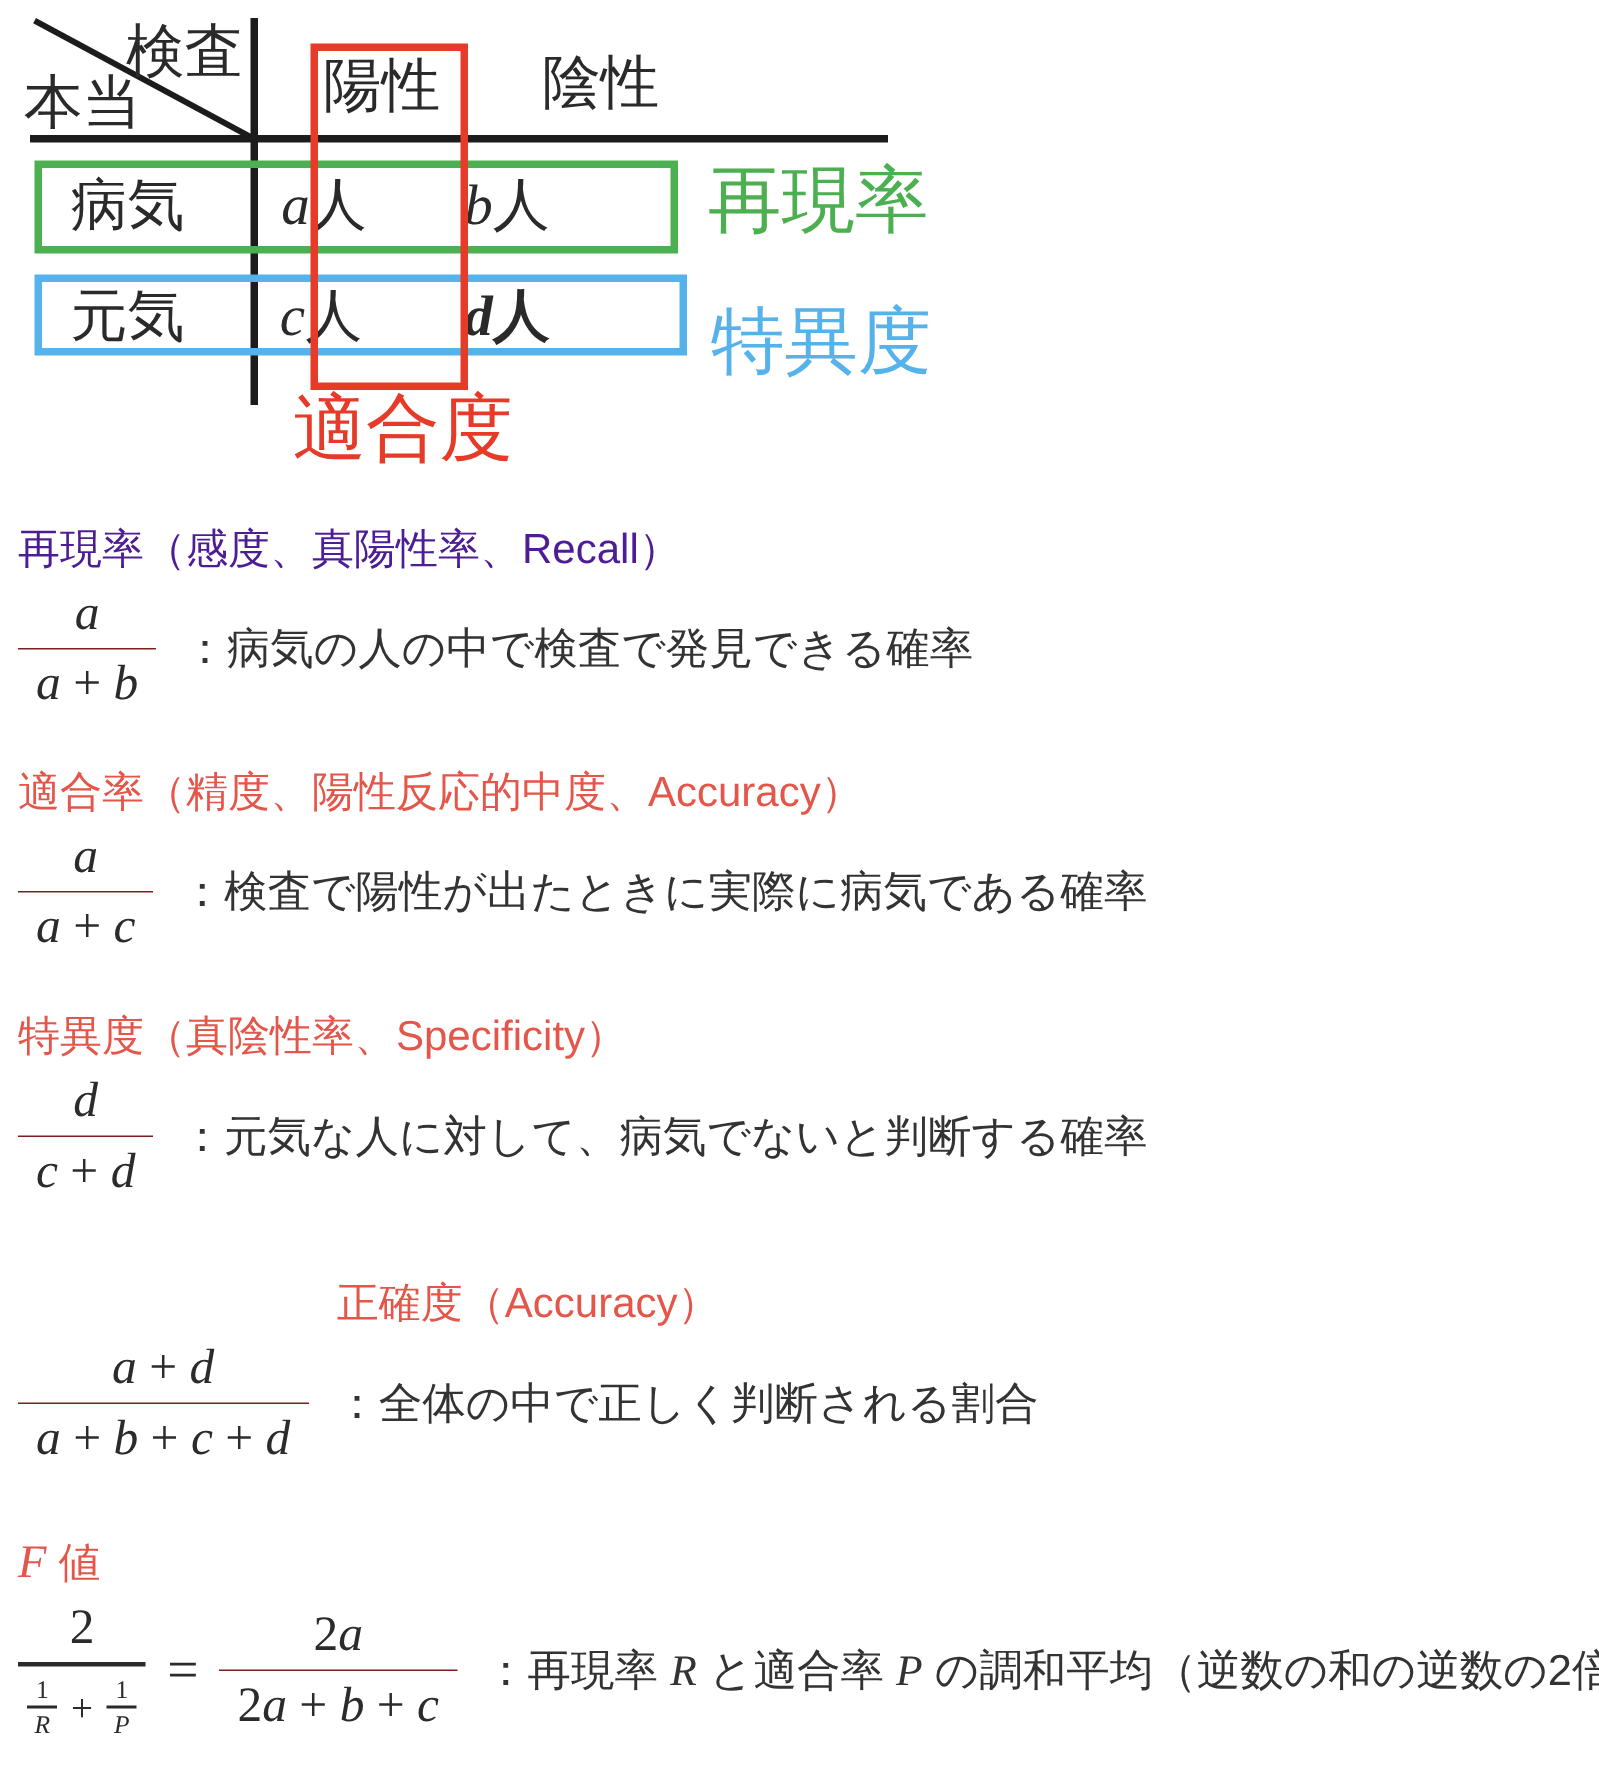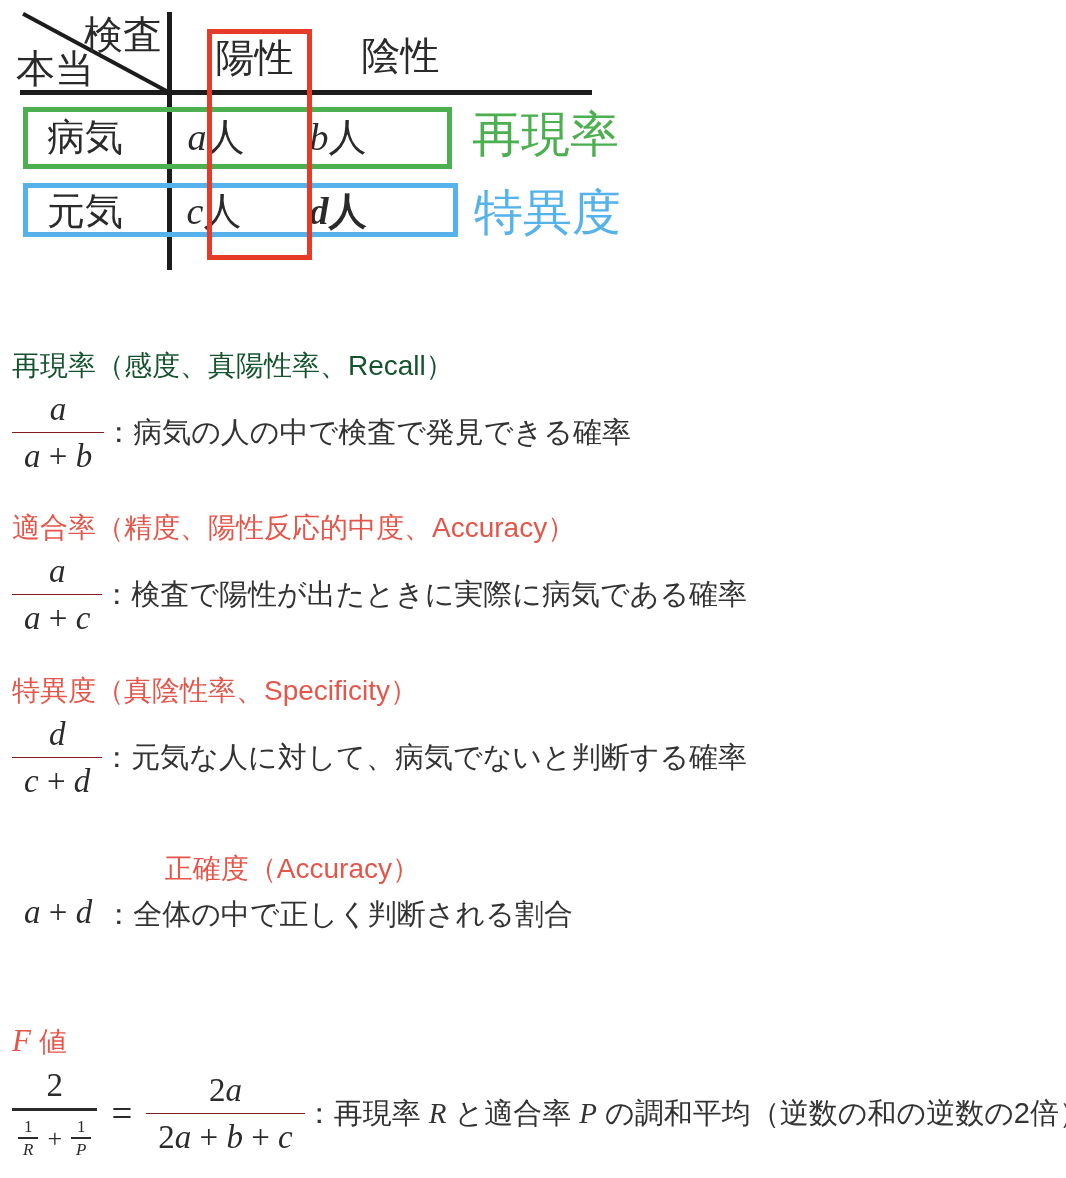--- a/index.html
+++ b/index.html
@@ -24,21 +24,21 @@
   .side-label { font-size:49px; line-height:46px; white-space:nowrap; }
 
   
   .section { position:absolute; left:12px; white-space:nowrap; }
   .sec-title { font-size:28px; line-height:34px; white-space:nowrap; }
   .formula-row { display:flex; align-items:center; margin-top:8px; }
   .frac { display:inline-block; text-align:center; vertical-align:middle;
           font-family:"Liberation Serif", serif; font-size:33px; color:#2b2b2b; }
   .frac .num { padding:0 12px 5px; line-height:36px; }
   .frac .den { border-top:1px solid #7f1d1d; padding:5px 12px 0; line-height:36px; }
-  .desc { font-size:29px; color:#333333; margin-left:0; white-space:nowrap; }
+  .desc { font-size:29px; color:#333333; margin-left:18px; white-space:nowrap; }
   .desc i { font-family:"Liberation Serif", serif; font-style:italic; }
 
   
   .f-title-var { font-family:"Liberation Serif", serif; font-style:italic;
                  font-size:31px; }
   .f-title-rest { font-size:28px; margin-left:8px; }
   .lhs-den-row { display:flex; align-items:center; justify-content:center;
                  gap:9px; border-top:3px solid #2b2b2b; padding:6px 6px 0; }
   .mini-frac { display:inline-block; text-align:center;
                font-family:"Liberation Serif", serif; font-size:17px; }
@@ -67,26 +67,27 @@
   <div class="abs row-box red-box" style="border-color: rgb(230, 59, 40);"></div>
 
   <div class="abs cell-txt" style="left:38px; top:114px; width:94px;">病気</div>
   <div class="abs cell-txt" style="left:172px; top:114px; width:88px;"><i>a</i>人</div>
   <div class="abs cell-txt" style="left:294px; top:114px; width:88px;"><i>b</i>人</div>
   <div class="abs side-label" style="left: 472px; top: 111px; color: rgb(76, 175, 80);">再現率</div>
 
   <div class="abs cell-txt" style="left:38px; top:188px; width:94px;">元気</div>
   <div class="abs cell-txt" style="left:170px; top:188px; width:88px;"><i>c</i>人</div>
   <div class="abs cell-txt" style="left:294px; top:188px; width:88px;font-weight:bold;"><i>d</i>人</div>
-  <div class="abs side-label" style="left: 474px; top: 189px; color: rgb(85, 178, 234);">特異度</div>
+  <div class="abs side-label" style="left: 474px; top: 205px; color: rgb(85, 178, 234);">特異度</div>
 
+  <div class="abs side-label" style="left: 195px; top: 263px; color: rgb(230, 59, 40);">適合度</div>
 </div>
 
 <div class="section" style="top:349px;">
-  <div class="sec-title" style="color: #14532d;">再現率（感度、真陽性率、Recall）</div>
+  <div class="sec-title" style="color: #4c1d95;">再現率（感度、真陽性率、Recall）</div>
   <div class="formula-row">
     <div class="frac">
       <div class="num"><i>a</i></div>
       <div class="den"><i>a</i> + <i>b</i></div>
     </div>
     <div class="desc">：病気の人の中で検査で発見できる確率</div>
   </div>
 </div>
 
 <div class="section" style="top:511px;">
@@ -109,20 +110,21 @@
     </div>
     <div class="desc">：元気な人に対して、病気でないと判断する確率</div>
   </div>
 </div>
 
 <div class="section" style="top:852px;">
   <div class="sec-title" style="color: rgb(228, 86, 74); text-align: center;">正確度（Accuracy）</div>
   <div class="formula-row">
     <div class="frac">
       <div class="num"><i>a</i> + <i>d</i></div>
+      <div class="den"><i>a</i> + <i>b</i> + <i>c</i> + <i>d</i></div>
     </div>
     <div class="desc">：全体の中で正しく判断される割合</div>
   </div>
 </div>
 
 <div class="section" style="top:1024px;">
   <div class="sec-title" style="color: rgb(228, 86, 74);">
     <span class="f-title-var">F</span><span class="f-title-rest">値</span>
   </div>
   <div class="formula-row">

